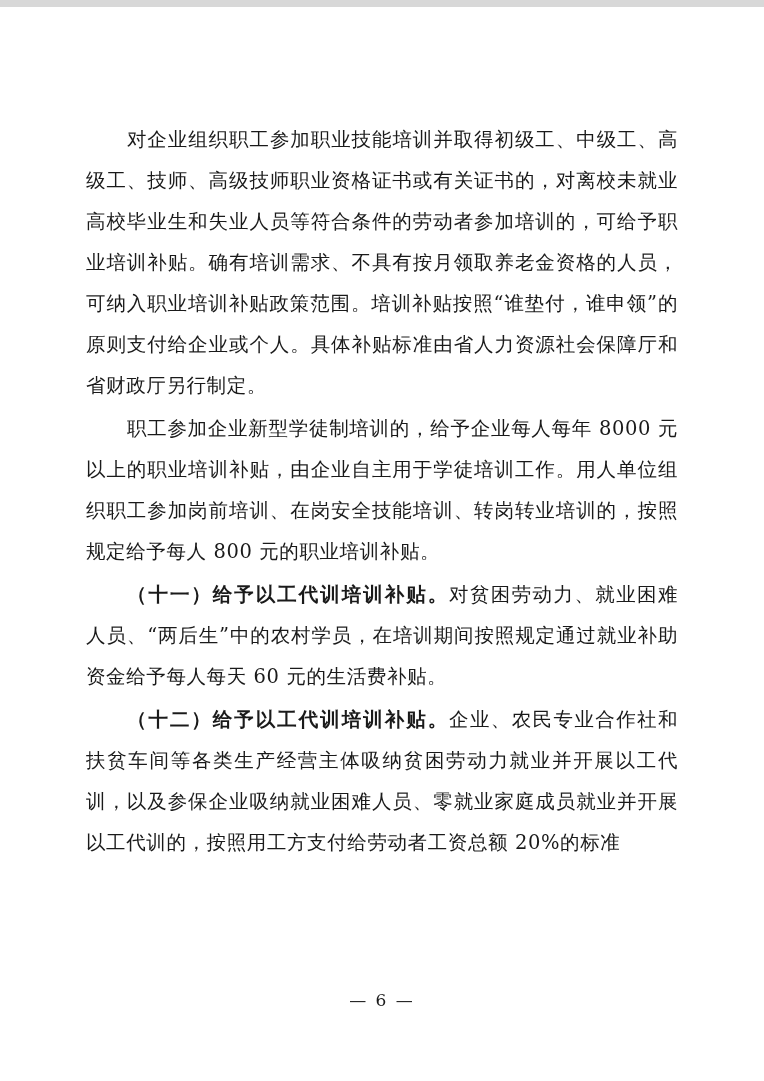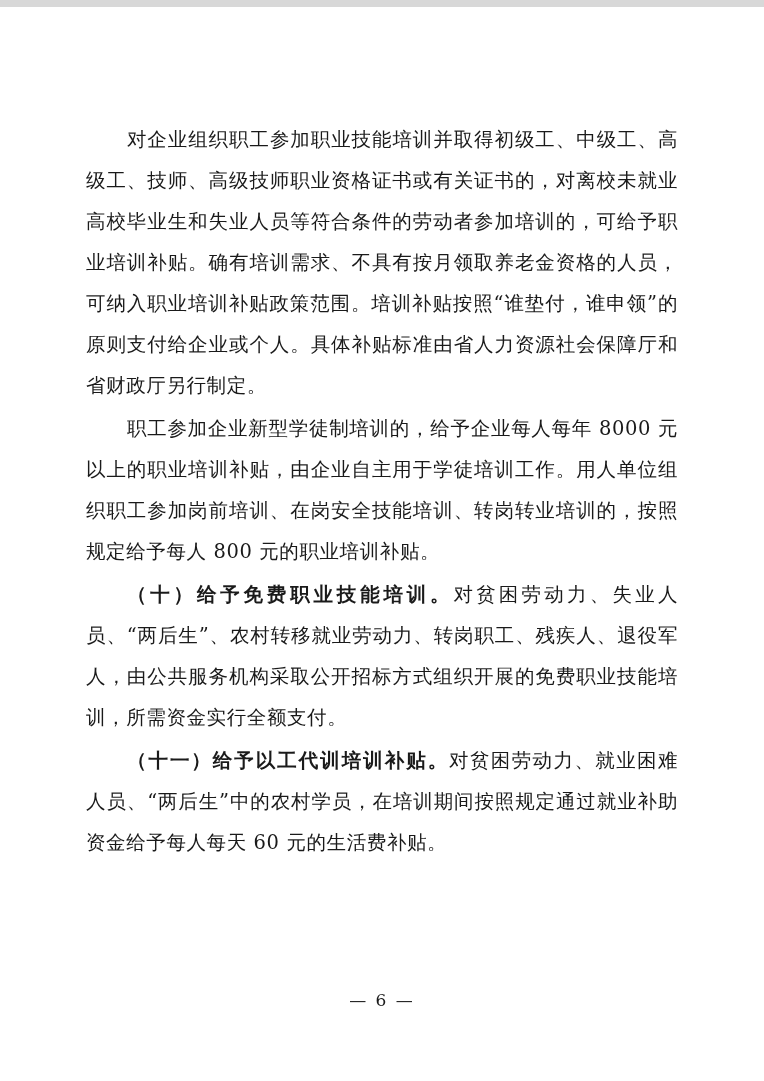--- a/index.html
+++ b/index.html
@@ -61,25 +61,25 @@
   <div class="content">
 
     <p class="para indent">
       <span class="lead"></span><span>对企业组织职工参加职业技能培训并取得初级工、中级工、高级工、技师、高级技师职业资格证书或有关证书的，对离校未就业高校毕业生和失业人员等符合条件的劳动者参加培训的，可给予职业培训补贴。确有培训需求、不具有按月领取养老金资格的人员，可纳入职业培训补贴政策范围。培训补贴按照“谁垫付，谁申领”的原则支付给企业或个人。具体补贴标准由省人力资源社会保障厅和省财政厅另行制定。</span>
     </p>
 
     <p class="para indent">
       <span class="lead"></span><span>职工参加企业新型学徒制培训的，给予企业每人每年 8000 元以上的职业培训补贴，由企业自主用于学徒培训工作。用人单位组织职工参加岗前培训、在岗安全技能培训、转岗转业培训的，按照规定给予每人 800 元的职业培训补贴。</span>
     </p>
 
-    <p class="para indent">
-      <span class="lead">（十）给予免费职业技能培训。</span><span>对贫困劳动力、失业人员、“两后生”、农村转移就业劳动力、转岗职工、残疾人、退役军人，由公共服务机构采取公开招标方式组织开展的免费职业技能培训，所需资金实行全额支付。</span>
-    </p>
 
     <p class="para indent">
       <span class="lead">（十一）给予以工代训培训补贴。</span><span>对贫困劳动力、就业困难人员、“两后生”中的农村学员，在培训期间按照规定通过就业补助资金给予每人每天 60 元的生活费补贴。</span>
     </p>
 
+    <p class="para indent">
+      <span class="lead">（十二）给予以工代训培训补贴。</span><span>企业、农民专业合作社和扶贫车间等各类生产经营主体吸纳贫困劳动力就业并开展以工代训，以及参保企业吸纳就业困难人员、零就业家庭成员就业并开展以工代训的，按照用工方支付给劳动者工资总额 20%的标准</span>
+    </p>
 
   </div>
 
   <div class="footer">— 6 —</div>
 </div>
 
 </body></html>

